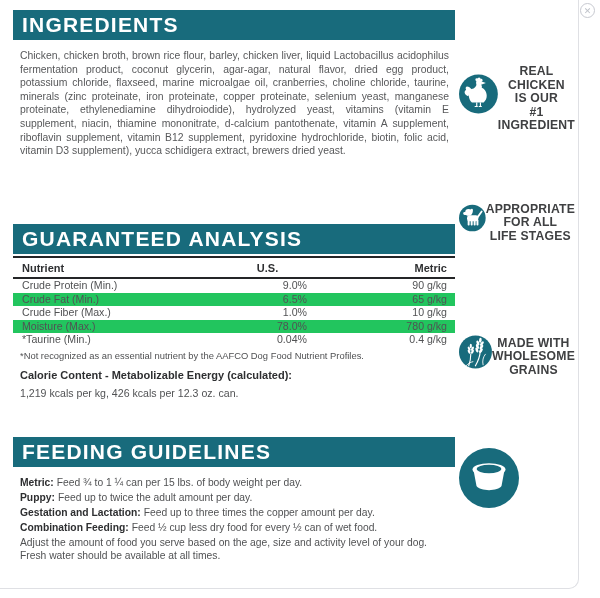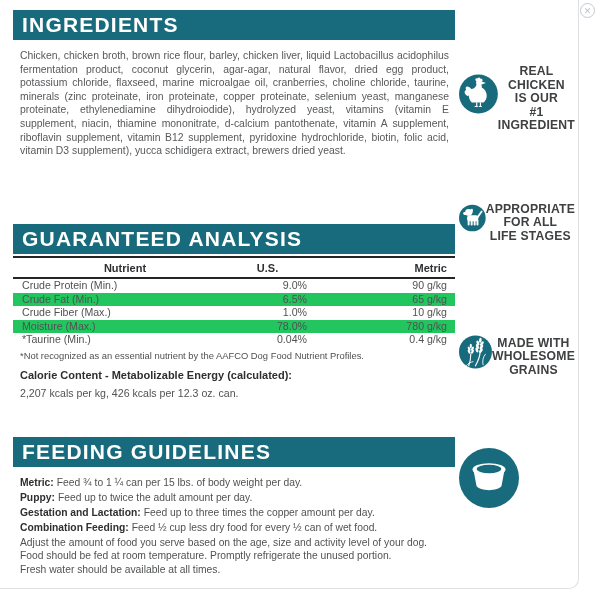--- a/index.html
+++ b/index.html
@@ -34,21 +34,21 @@
     width:442px;border-collapse:collapse;table-layout:fixed;margin-top:2px;
     border-top:2px solid #242527;
   }
   .ga-table col.c1{width:215px;}
   .ga-table col.c2{width:85px;}
   .ga-table col.c3{width:142px;}
   .ga-table th{
     font-size:11px;color:#2e2f31;font-weight:bold;padding:4px 0 3px 0;
     border-bottom:2px solid #242527;
   }
-  .ga-table th.c1{text-align:center;padding-left:9px;}
+  .ga-table th.c1{text-align:left;padding-left:9px;}
   .ga-table th.c2{padding-right:6px;}
   .ga-table th.c3{text-align:right;padding-right:8px;}
   .ga-table td{font-size:10.6px;color:#515254;padding:1px 0;height:11.5px;line-height:11.5px;}
   .ga-table td.c1{text-align:left;padding-left:9px;}
   .ga-table td.c2{text-align:right;padding-right:6px;}
   .ga-table td.c3{text-align:right;padding-right:8px;}
   .ga-table tr.striped{background:#22c55e;}
   .footnote{margin:3px 0 0 7px;font-size:9.4px;color:#4f5052;}
   .cal-head{margin:8px 0 0 7px;font-size:11px;font-weight:bold;color:#2e2f31;}
   .cal-val{margin:6px 0 0 7px;font-size:10.6px;color:#515254;}
@@ -125,42 +125,41 @@
         </tr>
         <tr>
           <td class="c1">*Taurine (Min.)</td>
           <td class="c2">0.04%</td>
           <td class="c3">0.4 g/kg</td>
         </tr>
       </tbody>
     </table>
     <p class="footnote">*Not recognized as an essential nutrient by the AAFCO Dog Food Nutrient Profiles.</p>
     <p class="cal-head">Calorie Content - Metabolizable Energy (calculated):</p>
-    <p class="cal-val">2,207 kcals per kg, 426 kcals per 12.3 oz. can.</p>
+    <p class="cal-val">1,219 kcals per kg, 426 kcals per 12.3 oz. can.</p>
   </section>
 
   <section class="sec" id="sec-feeding">
     <div class="bar">
       <span>FEEDING GUIDELINES</span>
     </div>
     <div class="fg">
       <div class="fg-item">
         <b>Metric:</b><span>Feed ¾ to 1 ¼ can per 15 lbs. of body weight per day.</span>
       </div>
       <div class="fg-item">
         <b>Puppy:</b><span>Feed up to twice the adult amount per day.</span>
       </div>
       <div class="fg-item">
         <b>Gestation and Lactation:</b><span>Feed up to three times the copper amount per day.</span>
       </div>
       <div class="fg-item">
         <b>Combination Feeding:</b><span>Feed ½ cup less dry food for every ½ can of wet food.</span>
       </div>
       <div class="fg-note">Adjust the amount of food you serve based on the age, size and activity level of your dog.</div>
-      <div class="fg-note">Food should be fed at room temperature. Promptly refrigerate the unused portion.</div>
       <div class="fg-note">Fresh water should be available at all times.</div>
     </div>
   </section>
 
   <div class="badge" id="badge-1">
     <svg class="badge-icon" viewBox="0 0 60 60">
       <circle cx="30" cy="30" r="30" fill="#186b7c"></circle>
       <g fill="#ffffff">
         <circle cx="27.5" cy="8" r="2.2"></circle>
           <circle cx="31" cy="7" r="2.4"></circle>

